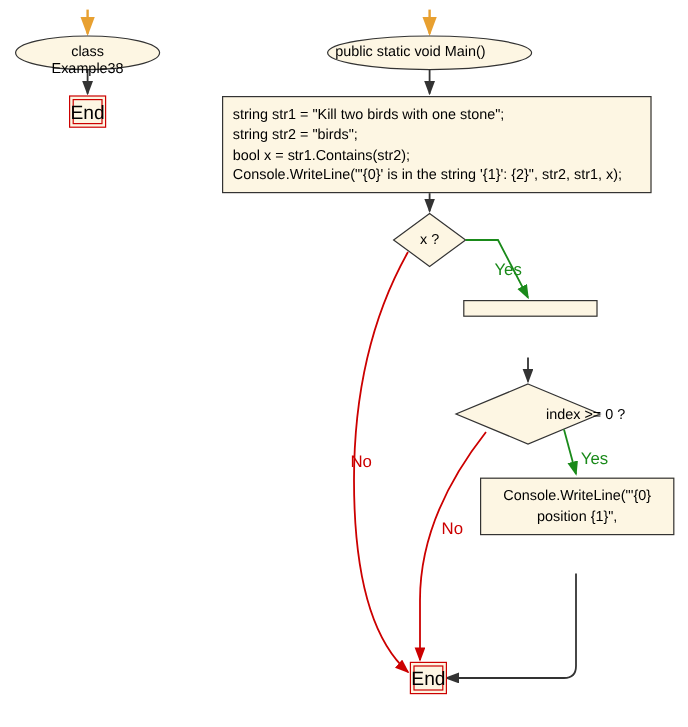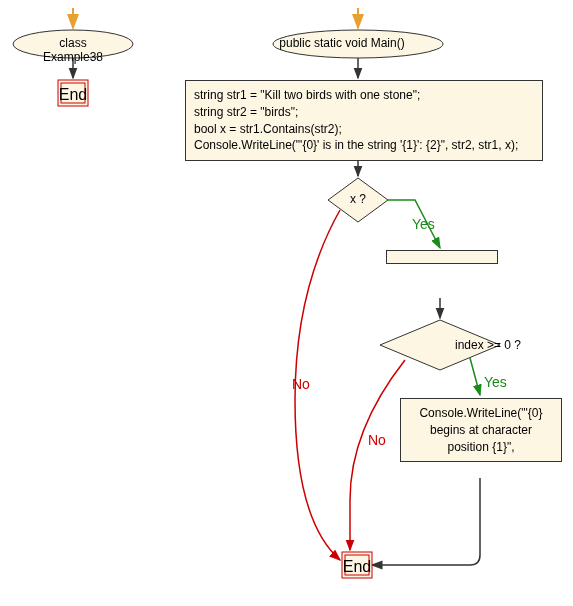--- a/index.html
+++ b/index.html
@@ -133,17 +133,16 @@
 </div>
 
 <div class="diamond-label" style="left:406px; top:338px; width:70px;margin-left:47px;">index &gt;= 0 ?</div>
 
 <div class="edge-label yes" style="left:484px; top:374px;">Yes</div>
 
 <div class="edge-label no" style="left:368px; top:432px;">No</div>
 
 <div class="box box-center" style="left:400px; top:398px; width:144px;">
   <div>Console.WriteLine("'{0}</div>
-  <div>begins at character</div>
   <div>position {1}",</div>
 </div>
 
 <div class="end-label" style="left:342px; top:558px; width:30px;">End</div>
 
 </body></html>

